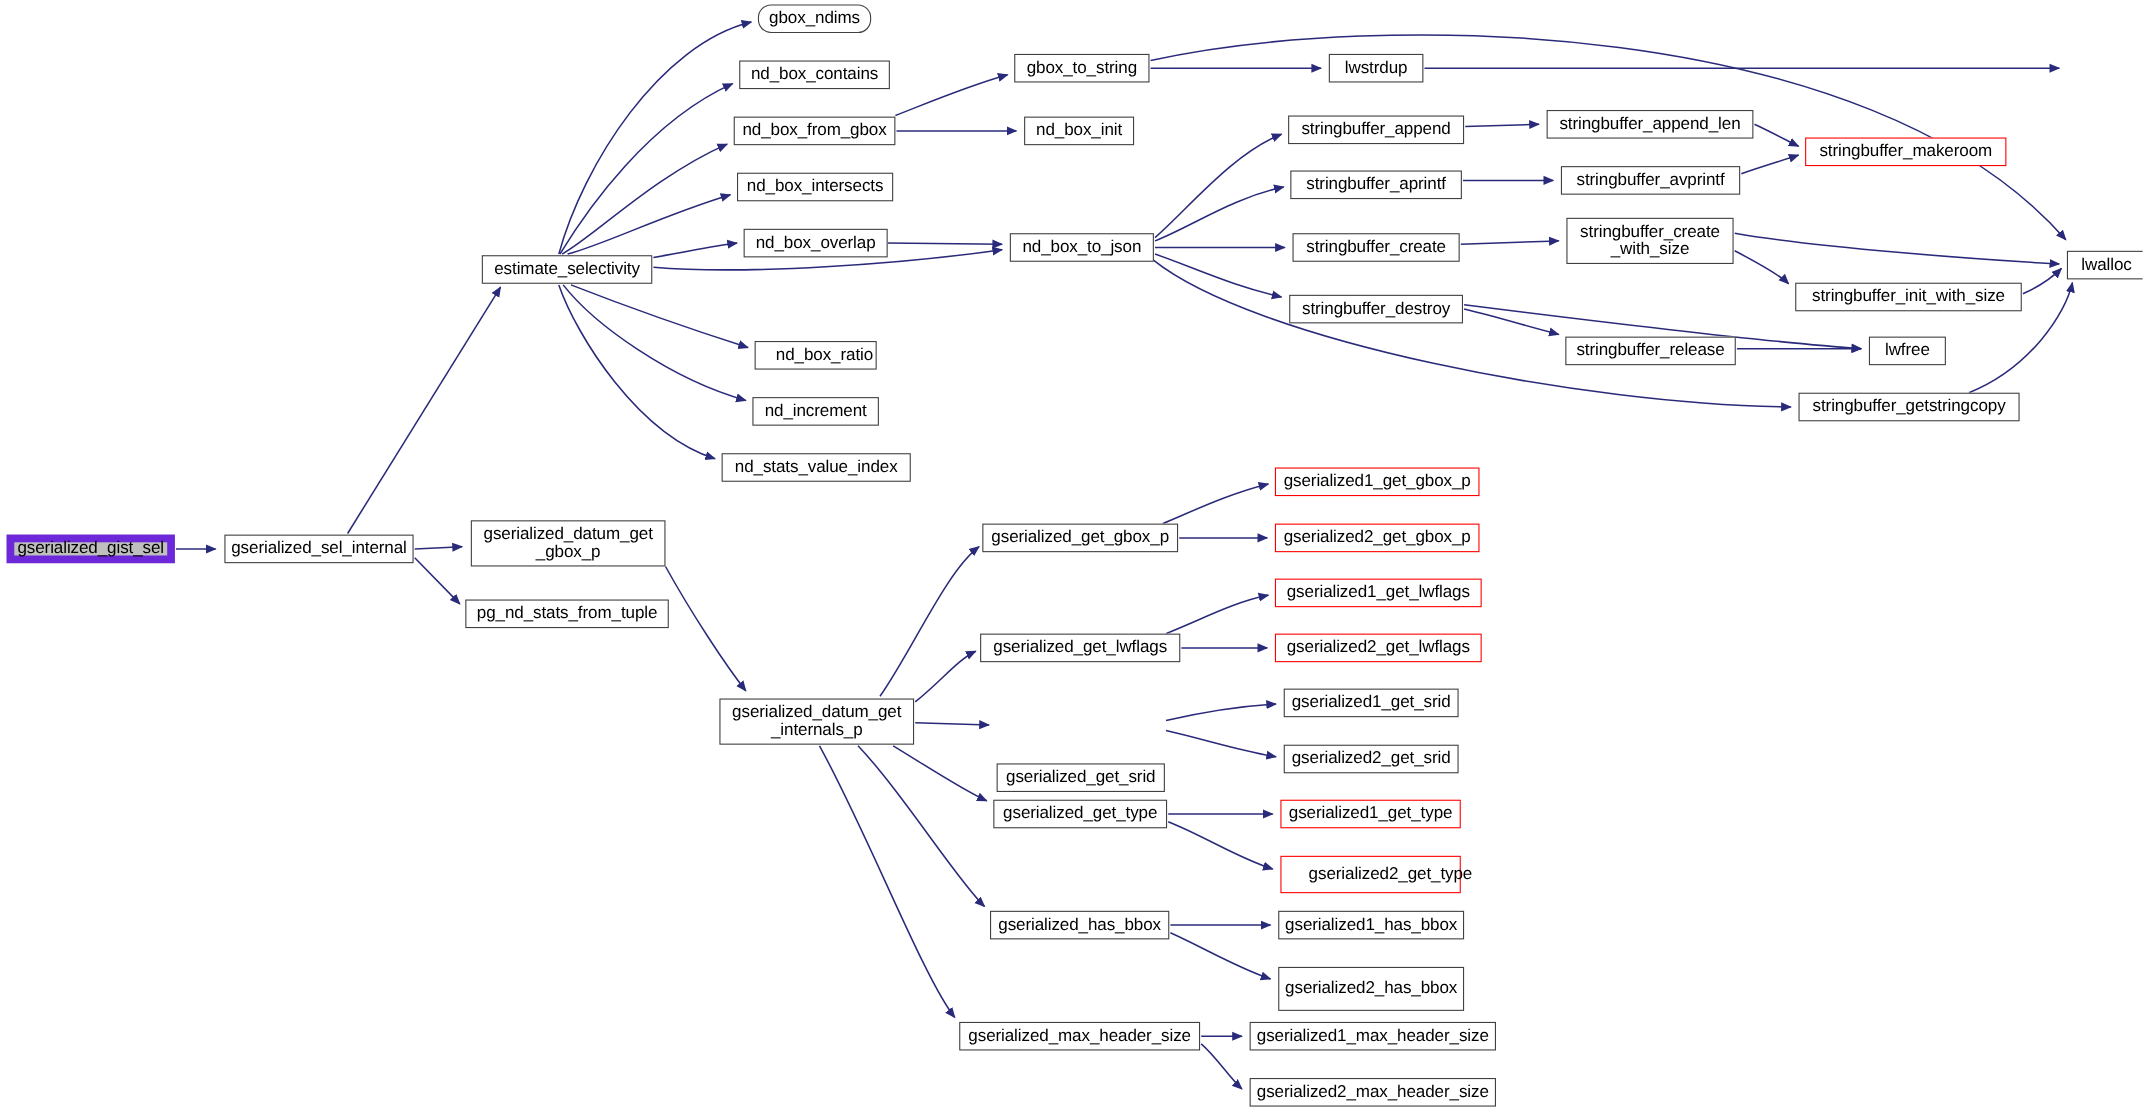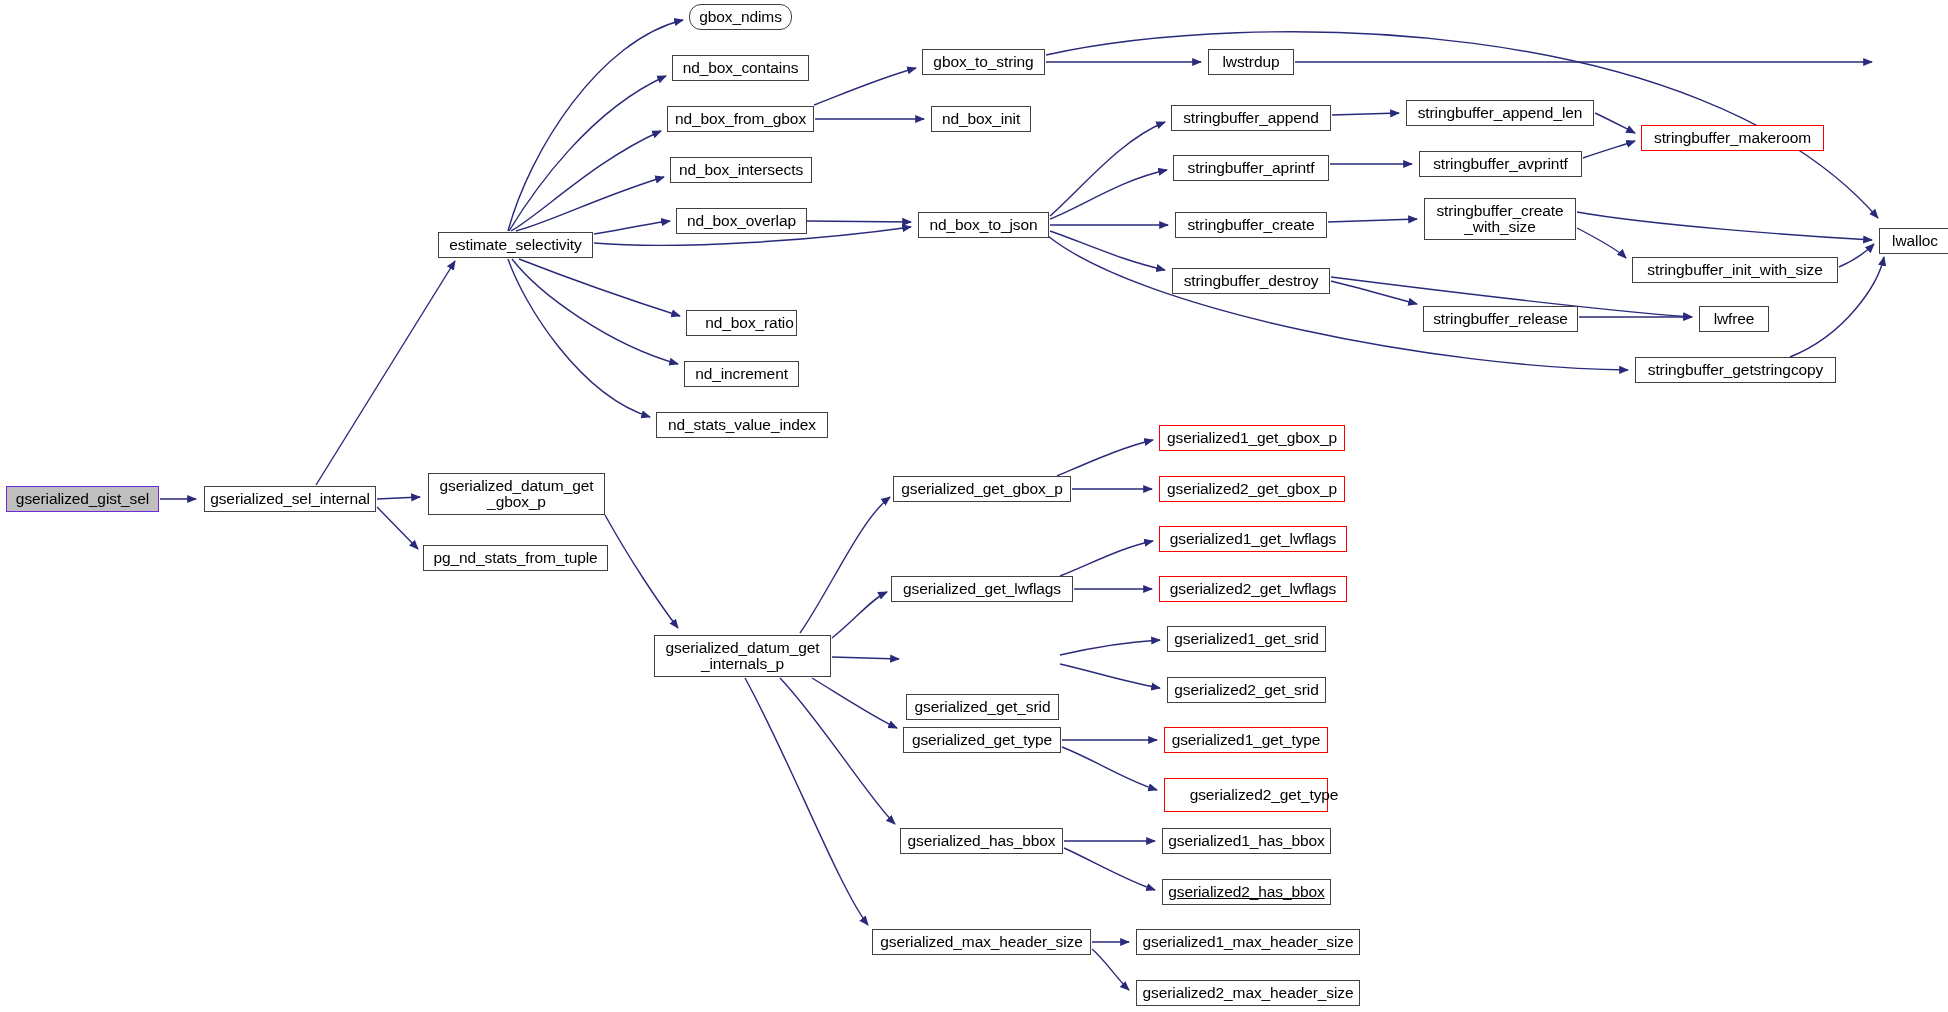--- a/index.html
+++ b/index.html
@@ -35,21 +35,21 @@
     line-height: 1.05;
     color: #000000;
     white-space: pre;
     letter-spacing: -0.1px;
   }
   .node.red {
     border: 1px solid #ff0000;
   }
   .node.current {
     background: #bfbfbf;
-    border: 1px solid #6d28d9;
+    border: 7px solid #6d28d9;
   }
   .node .lbl { display: block; }
 </style>
 </head>
 <body>
 
 <div id="graph-root">
   <svg id="edges" viewBox="0 0 1948 1012">
     <defs>
       <marker id="arrow" viewBox="0 0 10 10" refX="9" refY="5" markerWidth="7" markerHeight="7" orient="auto-start-reverse">
@@ -157,17 +157,17 @@
       <div class="node" style="left: 872px; top: 929px; width: 219px; height: 26px;"><span class="lbl">gserialized_max_header_size</span></div>
       <div class="node red" style="left: 1159px; top: 425px; width: 186px; height: 26px;"><span class="lbl">gserialized1_get_gbox_p</span></div>
       <div class="node red" style="left: 1159px; top: 476px; width: 186px; height: 26px;"><span class="lbl">gserialized2_get_gbox_p</span></div>
       <div class="node red" style="left: 1159px; top: 526px; width: 188px; height: 26px;"><span class="lbl">gserialized1_get_lwflags</span></div>
       <div class="node red" style="left: 1159px; top: 576px; width: 188px; height: 26px;"><span class="lbl">gserialized2_get_lwflags</span></div>
       <div class="node" style="left: 1167px; top: 626px; width: 159px; height: 26px;"><span class="lbl">gserialized1_get_srid</span></div>
       <div class="node" style="left: 1167px; top: 677px; width: 159px; height: 26px;"><span class="lbl">gserialized2_get_srid</span></div>
       <div class="node red" style="left: 1164px; top: 727px; width: 164px; height: 26px;"><span class="lbl">gserialized1_get_type</span></div>
       <div class="node red" style="left: 1164px; top: 778px; width: 164px; height: 34px; padding-left: 36px;"><span class="lbl">gserialized2_get_type</span></div>
       <div class="node" style="left: 1162px; top: 828px; width: 169px; height: 26px;"><span class="lbl">gserialized1_has_bbox</span></div>
-      <div class="node" style="left: 1162px; top: 879px; width: 169px; height: 26px; text-decoration: underline;"><span class="lbl">gserialized2_has_bbox</span></div>
+      <div class="node" style="left: 1162px; top: 879px; width: 169px; height: 40px;"><span class="lbl">gserialized2_has_bbox</span></div>
       <div class="node" style="left: 1136px; top: 929px; width: 224px; height: 26px;"><span class="lbl">gserialized1_max_header_size</span></div>
       <div class="node" style="left: 1136px; top: 980px; width: 224px; height: 26px;"><span class="lbl">gserialized2_max_header_size</span></div>
     </div>
 </div>
 
 </body></html>

